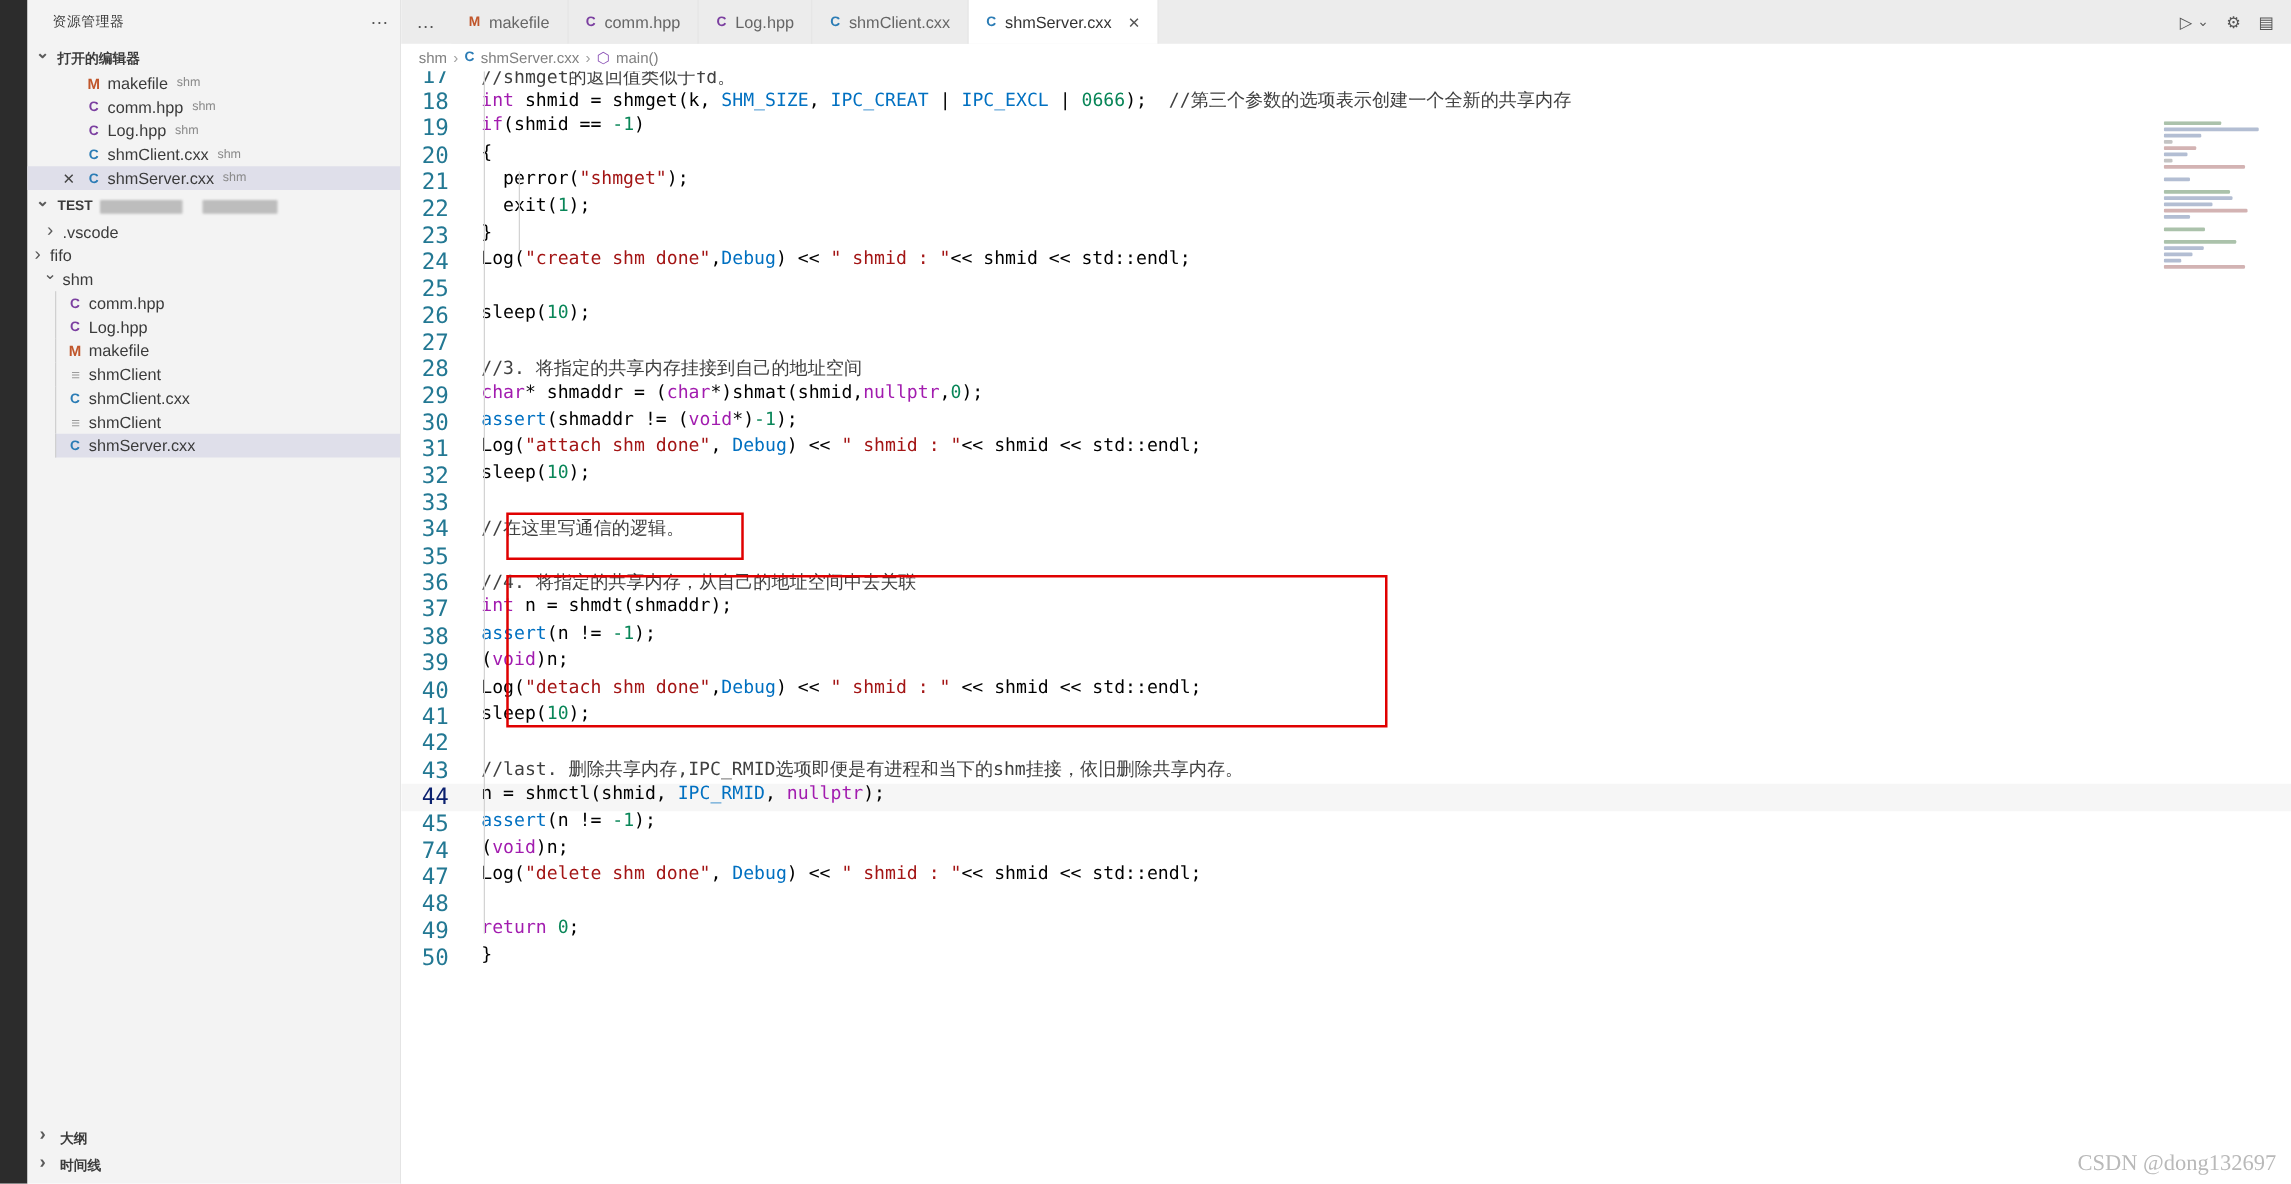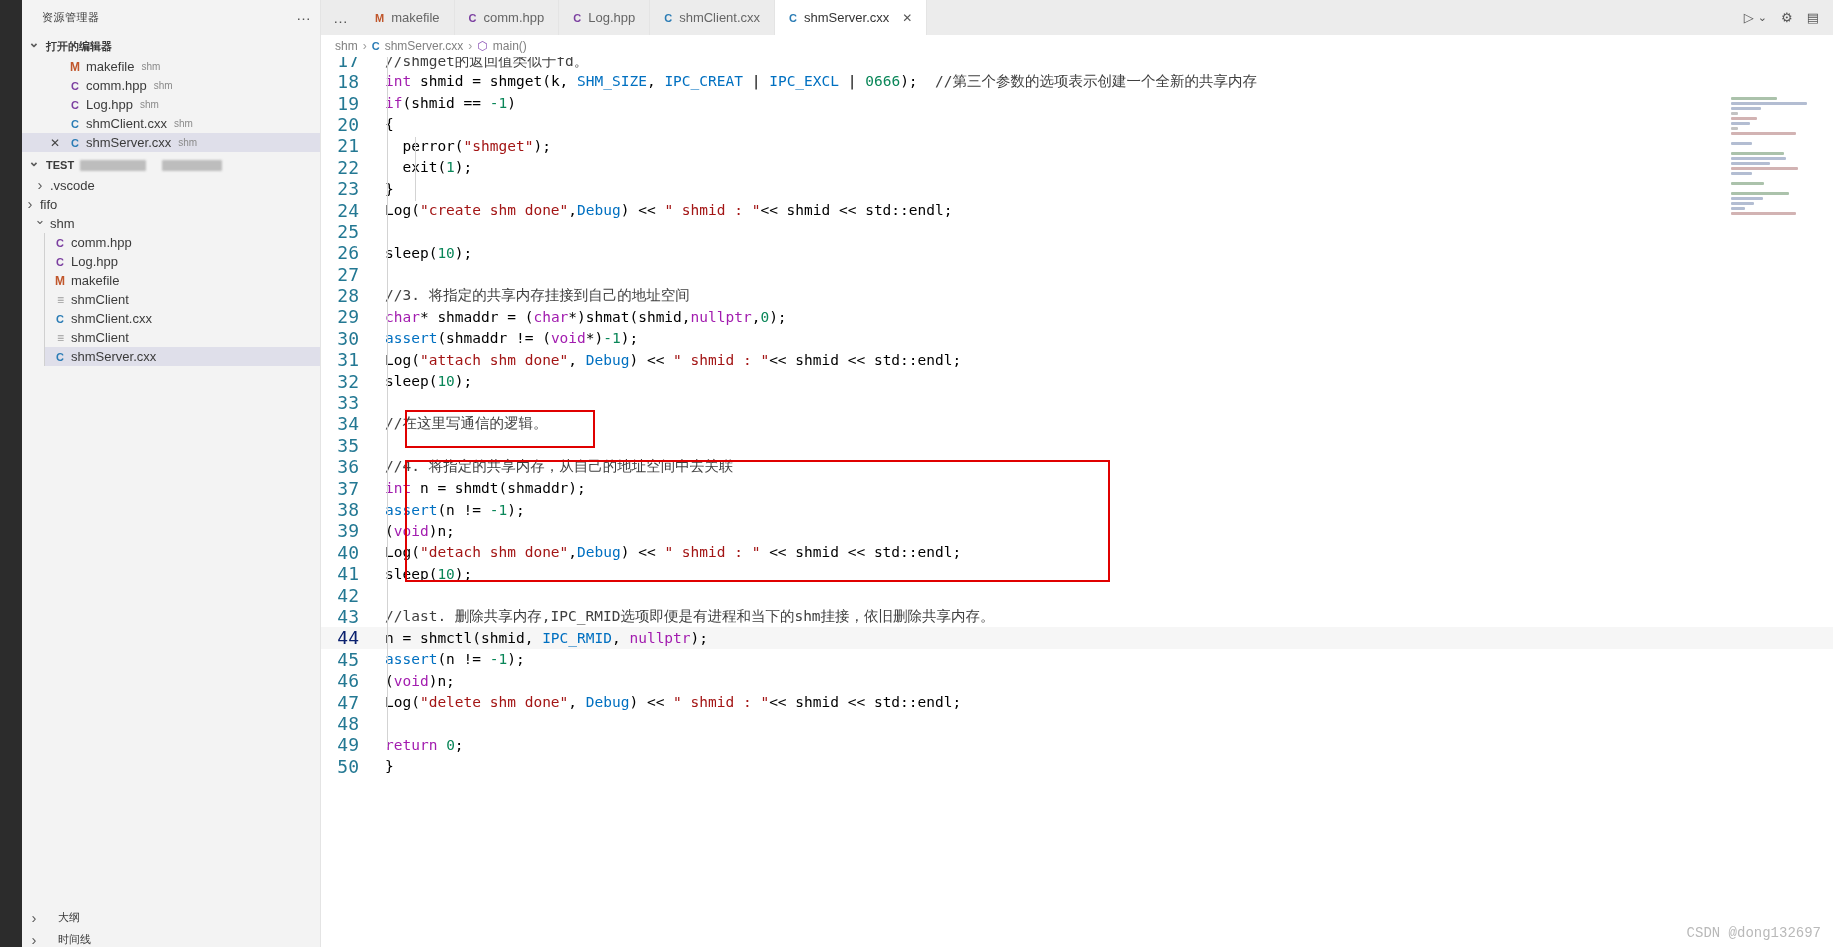--- a/index.html
+++ b/index.html
@@ -65,22 +65,22 @@
   .fdesc { margin-left: 7px; font-size: 10px; color: #8a8a8a; }
   .guide { border-left: 1px solid #d0d0d0; margin-left: 22px; padding-left: 6px; }
 
   .redacted {
     display: inline-block; height: 11px; background: #bdbdbd;
     margin-left: 2px; vertical-align: middle; border-radius: 1px;
     filter: blur(1px);
   }
 
   .sidebar-bottom { margin-top: auto; }
-  .bottom-sec { height: 22px; display: flex; align-items: flex-end; gap: 16px;
-     font-size: 11px; font-weight: normal; color: #3b3b3b; padding-left: 4px; cursor: pointer;}
+  .bottom-sec { height: 22px; display: flex; align-items: flex-start; gap: 6px;
+     font-size: 11px; font-weight: bold; color: #3b3b3b; padding-left: 4px; cursor: pointer;}
 
   
   .editor-area { flex: 1; display: flex; flex-direction: column; position: relative; background: #fff; }
 
   .tabbar { height: 35px; background: #ececec; display: flex; align-items: stretch; position: relative; }
   .tab {
     display: flex; align-items: center; gap: 7px;
     padding: 0 14px; font-size: 13px; color: #666;
     background: #ececec; cursor: pointer; max-width: 230px;
     border-right: 1px solid #e4e4e4;
@@ -96,21 +96,21 @@
   }
   .bc-sep { color: #a0a0a0; font-size: 12px; }
   .bc-item { display: flex; align-items: center; gap: 4px; cursor: pointer; }
   .bc-icon-cxx { color: #2b7cb5; font-weight: bold; font-size: 11px; }
   .bc-icon-fn { color: #8a50b5; font-size: 12px; }
 
   
   .code-wrap { flex: 1; position: relative; overflow: hidden; background: #ffffff; }
   .code-scroll { position: relative; }
   .code-line {
-    height: 21.4px; display: flex; align-items: center;
+    height: 21.4px; display: flex; 
     font-family: "DejaVu Sans Mono", monospace; font-size: 14.5px;
     white-space: pre; position: relative;
   }
   .code-line.hl { background: #f6f6f6; }
   .ln {
     width: 64px; text-align: right; padding-right: 26px;
     color: #237893; font-size: 18px; flex: none;
     font-family: "DejaVu Sans Mono", monospace;
   }
   .ln.cur { color: #0b216f; }
@@ -138,21 +138,21 @@
   }
   .mm-line { height: 3px; margin-bottom: 2px; border-radius: 1px; }
 
   .scrollbar-v {
     position: absolute; right: 0; top: 35px; width: 14px; bottom: 0;
     background: transparent;
   }
 
   .watermark {
     position: absolute; right: 12px; bottom: 6px;
-    font-size: 14px; color: #b9b9b9; font-family: Liberation Mono, monospace;
+    font-size: 18px; color: #b9b9b9; font-family: Liberation Serif, serif;
   }
   .topline { position:absolute; left:321px; right:0; top:0; height:1px; background:#d8d8d8;}
 </style>
 </head>
 <body>
 
 <div class="app">
 
   <div class="activity-rail"></div>
 
@@ -450,21 +450,21 @@
             <span class="ln cur">44</span>
             <span class="codetext">n = shmctl(shmid, <span class="mac">IPC_RMID</span>, <span class="kw">nullptr</span>);</span>
           </div>
 
           <div class="code-line">
             <span class="ln">45</span>
             <span class="codetext"><span class="mac">assert</span>(n != <span class="num">-1</span>);</span>
           </div>
 
           <div class="code-line">
-            <span class="ln">46</span>
+            <span class="ln">74</span>
             <span class="codetext">(<span class="kw">void</span>)n;</span>
           </div>
 
           <div class="code-line">
             <span class="ln">47</span>
             <span class="codetext">Log(<span class="str">"delete shm done"</span>, <span class="mac">Debug</span>) &lt;&lt; <span class="str">" shmid : "</span>&lt;&lt; shmid &lt;&lt; std::endl;</span>
           </div>
 
           <div class="code-line">
             <span class="ln">48</span>

